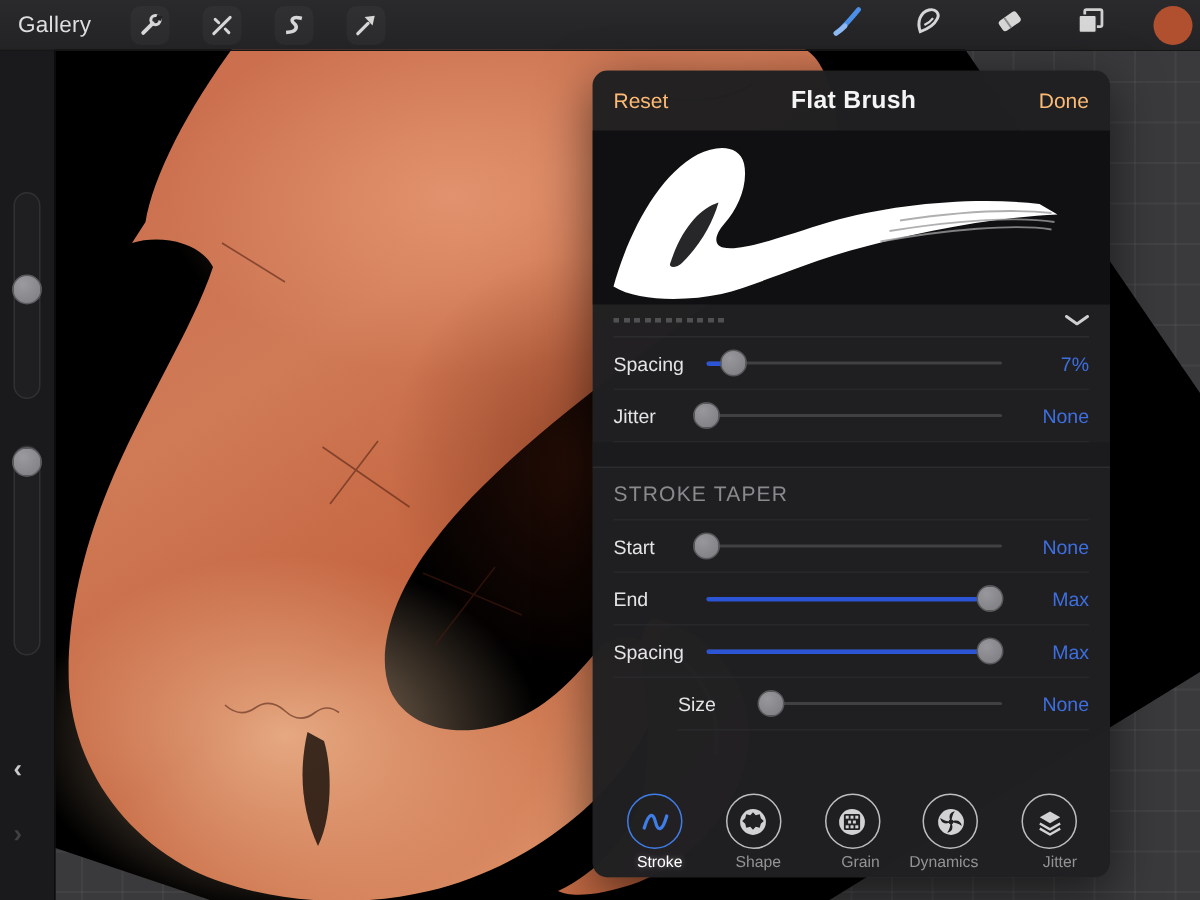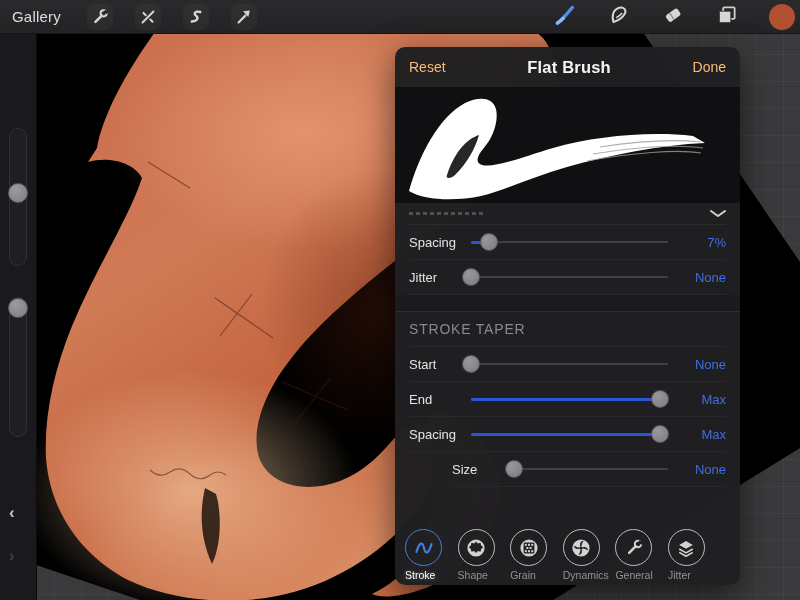--- a/index.html
+++ b/index.html
@@ -77,21 +77,21 @@
   .sline{position:absolute;left:0;right:0;top:9px;height:2px;background:#414144;border-radius:1px;}
   .fill{position:absolute;left:0;top:8.5px;height:3px;background:#2b55d4;border-radius:2px;width:0;}
   .knob{position:absolute;top:1px;width:18px;height:18px;border-radius:50%;
     background:radial-gradient(circle at 35% 30%, #97979c, #7b7b80);
     border:1px solid #58585c;box-sizing:border-box;}
   .sval{width:46px;text-align:right;color:#3e6fe0;font-size:13px;}
   .sect-gap{height:16px;background:#1b1b1d;margin:0 -14px;border-bottom:1px solid #2c2c2f;}
   .sect-head{height:34px;display:flex;align-items:center;color:#8a8a8e;font-size:14px;letter-spacing:.8px;border-bottom:1px solid #28282b;text-align:right;}
   
   .tabbar{position:absolute;left:0;right:0;bottom:0;height:60px;display:flex;justify-content:space-between;padding:0 22px 0 10px;}
-  .tab{width:50px;display:flex;flex-direction:column;align-items:flex-start;justify-content:flex-start;padding-top:4px;}
+  .tab{width:50px;display:flex;flex-direction:column;align-items:flex-end;justify-content:flex-start;padding-top:4px;}
   .ticon{width:37px;height:37px;border-radius:50%;border:1.8px solid #bdbdc0;box-sizing:border-box;display:flex;align-items:center;justify-content:center;}
   .tlabel{margin-top:3px;font-size:10.5px;color:#939396;}
   .tab.active .ticon{border-color:#3f7de8;}
   .tab.active .tlabel{color:#ffffff;text-shadow:0 0 4px rgba(255,255,255,.35);}
 </style>
 </head>
 <body>
 
 <div class="bg-grid"></div>
 
@@ -371,30 +371,20 @@
             <path d="M11,11 C7.2,13 4.4,11.8 3.8,8.4 C6,10.2 8.8,10.4 11,11 Z"></path>
           </g>
           <circle cx="11" cy="11" r="1.6" fill="#212124"></circle>
         </svg>
       </span>
       <span class="tlabel">Dynamics</span>
     </div>
     <div class="tab">
       <span class="ticon">
         <svg width="22" height="22" viewBox="0 0 22 22">
-          <circle cx="15" cy="7" r="3.2" fill="none" stroke="#d2d2d4" stroke-width="2"></circle>
-          <rect x="15.4" y="3.8" width="4" height="3.2" fill="#202023" transform="rotate(22 17.4 5.4)"></rect>
-          <line x1="12.8" y1="9.2" x2="6.2" y2="15.8" stroke="#d2d2d4" stroke-width="2.6" stroke-linecap="round"></line>
-        </svg>
-      </span>
-      <span class="tlabel">General</span>
-    </div>
-    <div class="tab">
-      <span class="ticon">
-        <svg width="22" height="22" viewBox="0 0 22 22">
           <path d="M11,4 l6.8,3.9 -6.8,3.9 -6.8,-3.9 Z" fill="#d2d2d4"></path>
           <path d="M4.2,12 l6.8,3.9 6.8,-3.9" fill="none" stroke="#d2d2d4" stroke-width="1.6" stroke-linejoin="round"></path>
           <path d="M4.2,15.4 l6.8,3.9 6.8,-3.9" fill="none" stroke="#d2d2d4" stroke-width="1.6" stroke-linejoin="round"></path>
         </svg>
       </span>
       <span class="tlabel">Jitter</span>
     </div>
   </div>
 </div>
 

